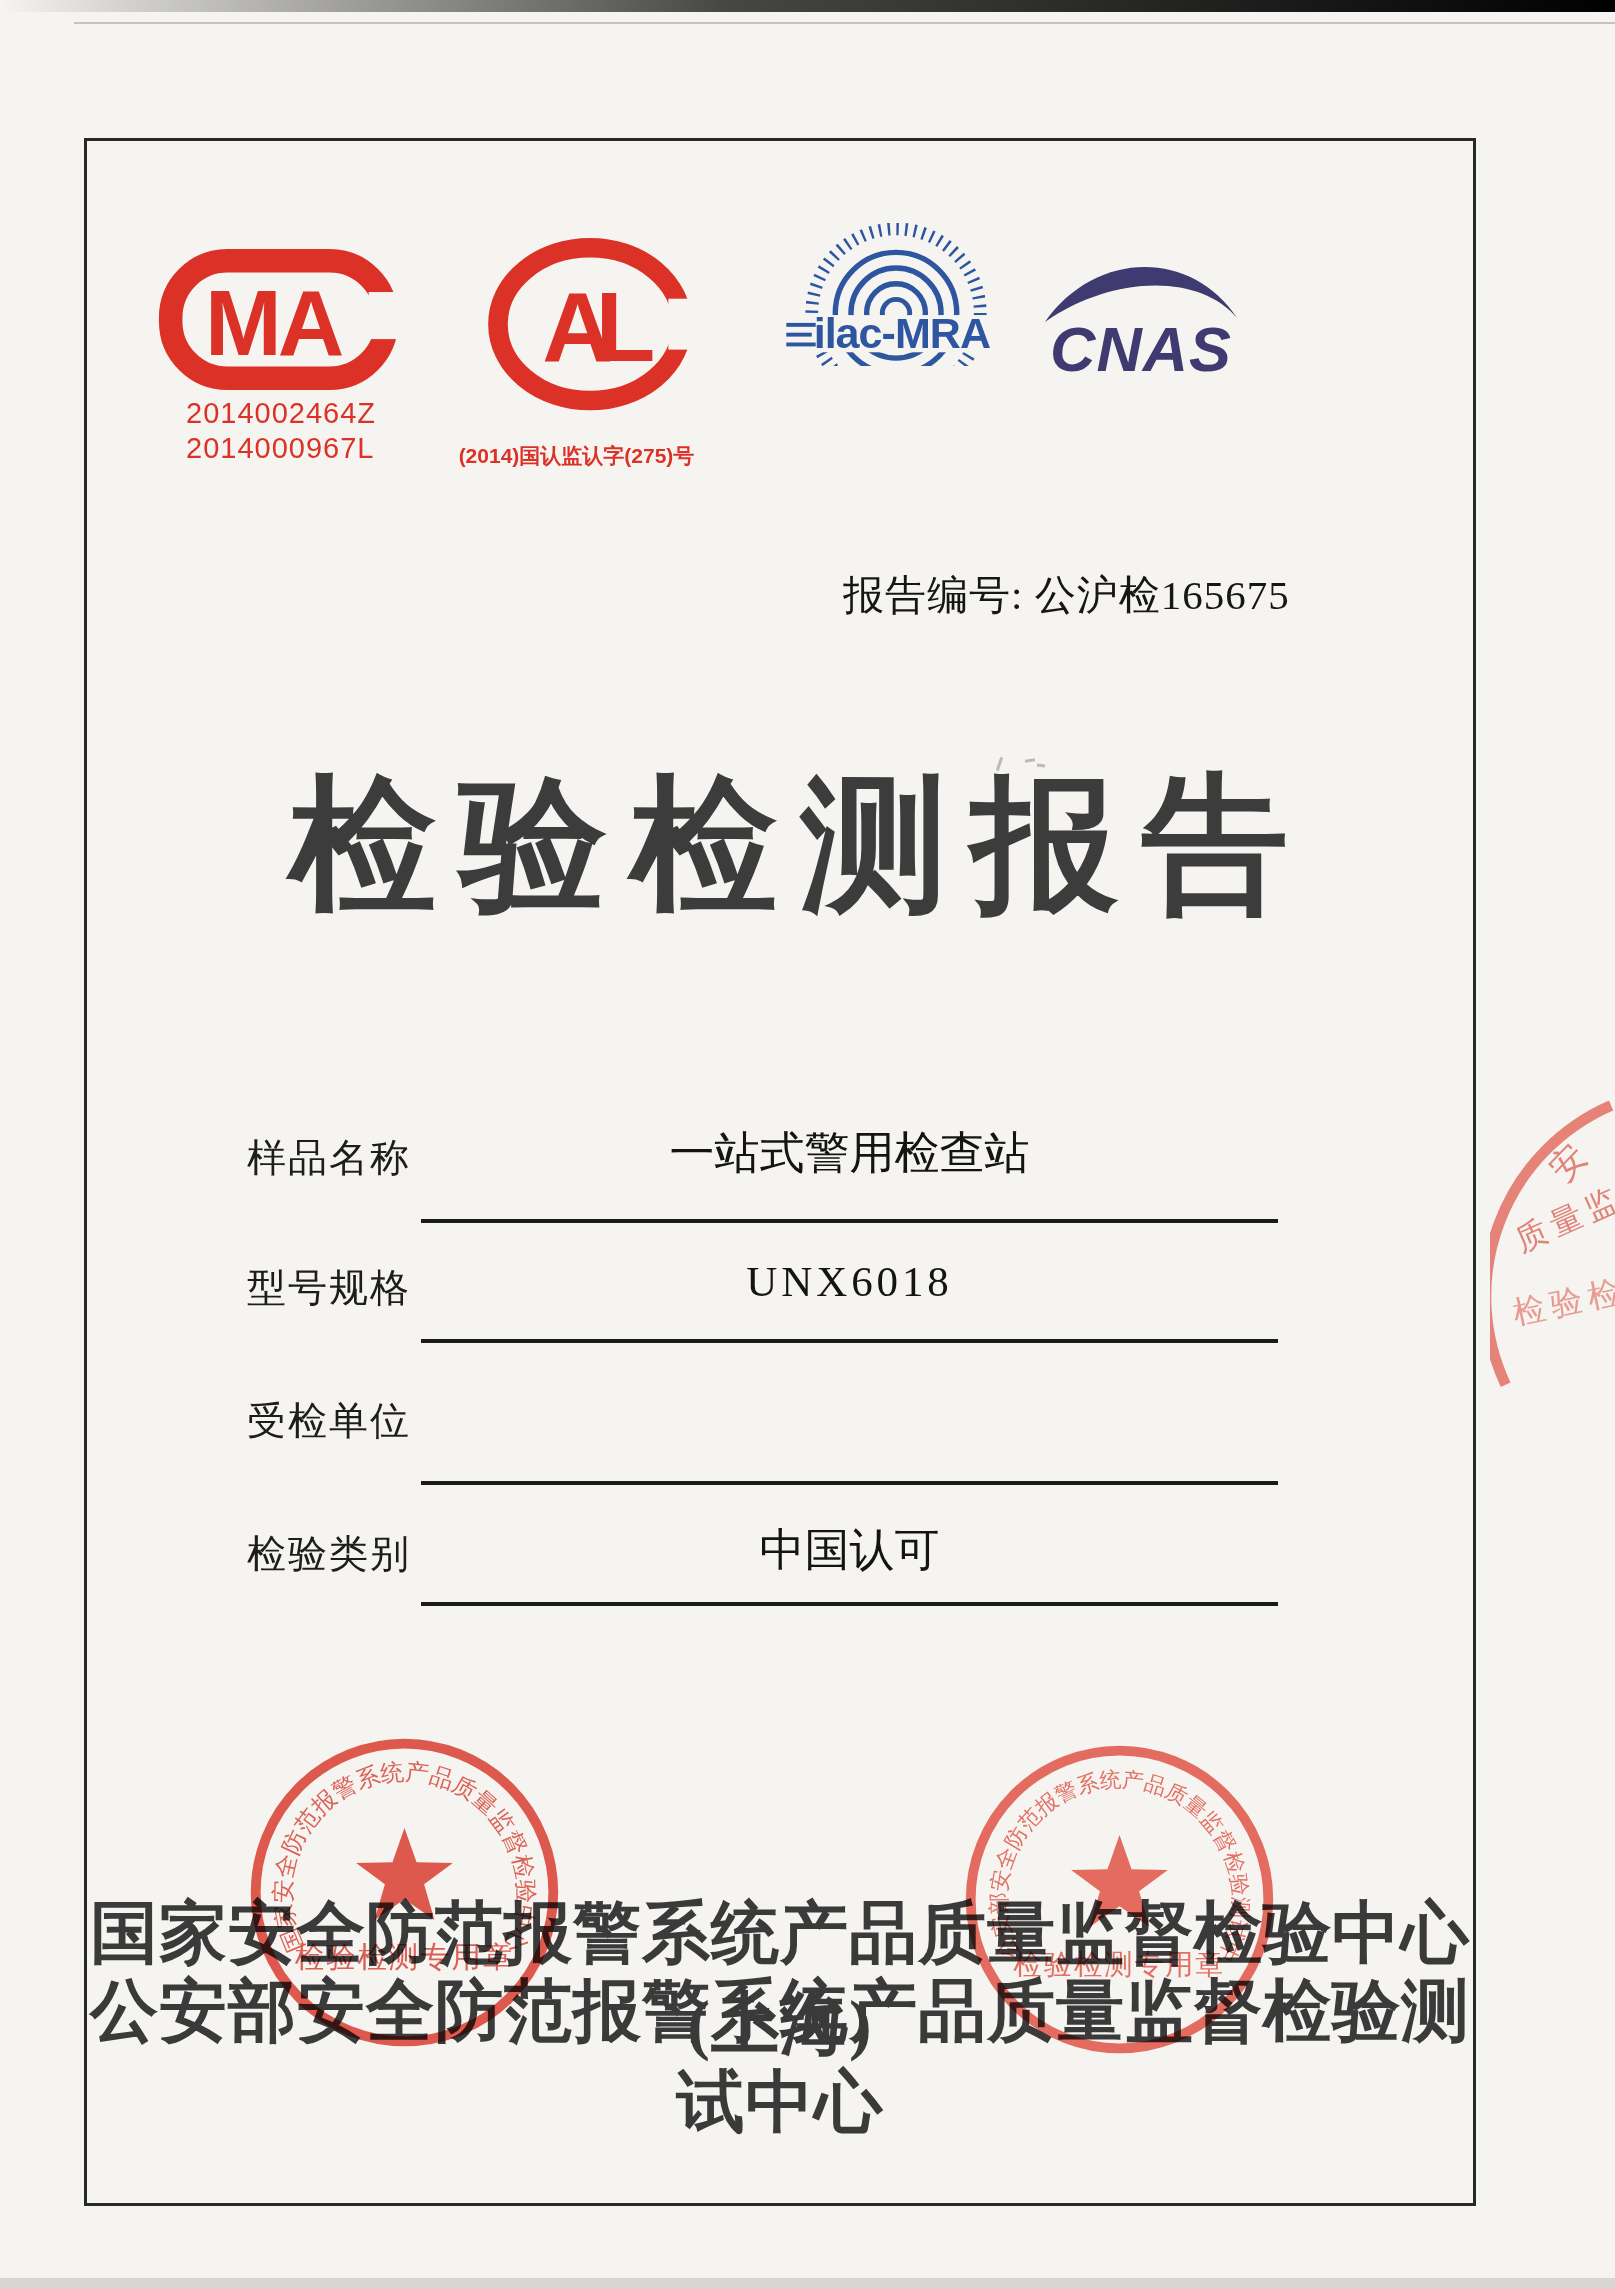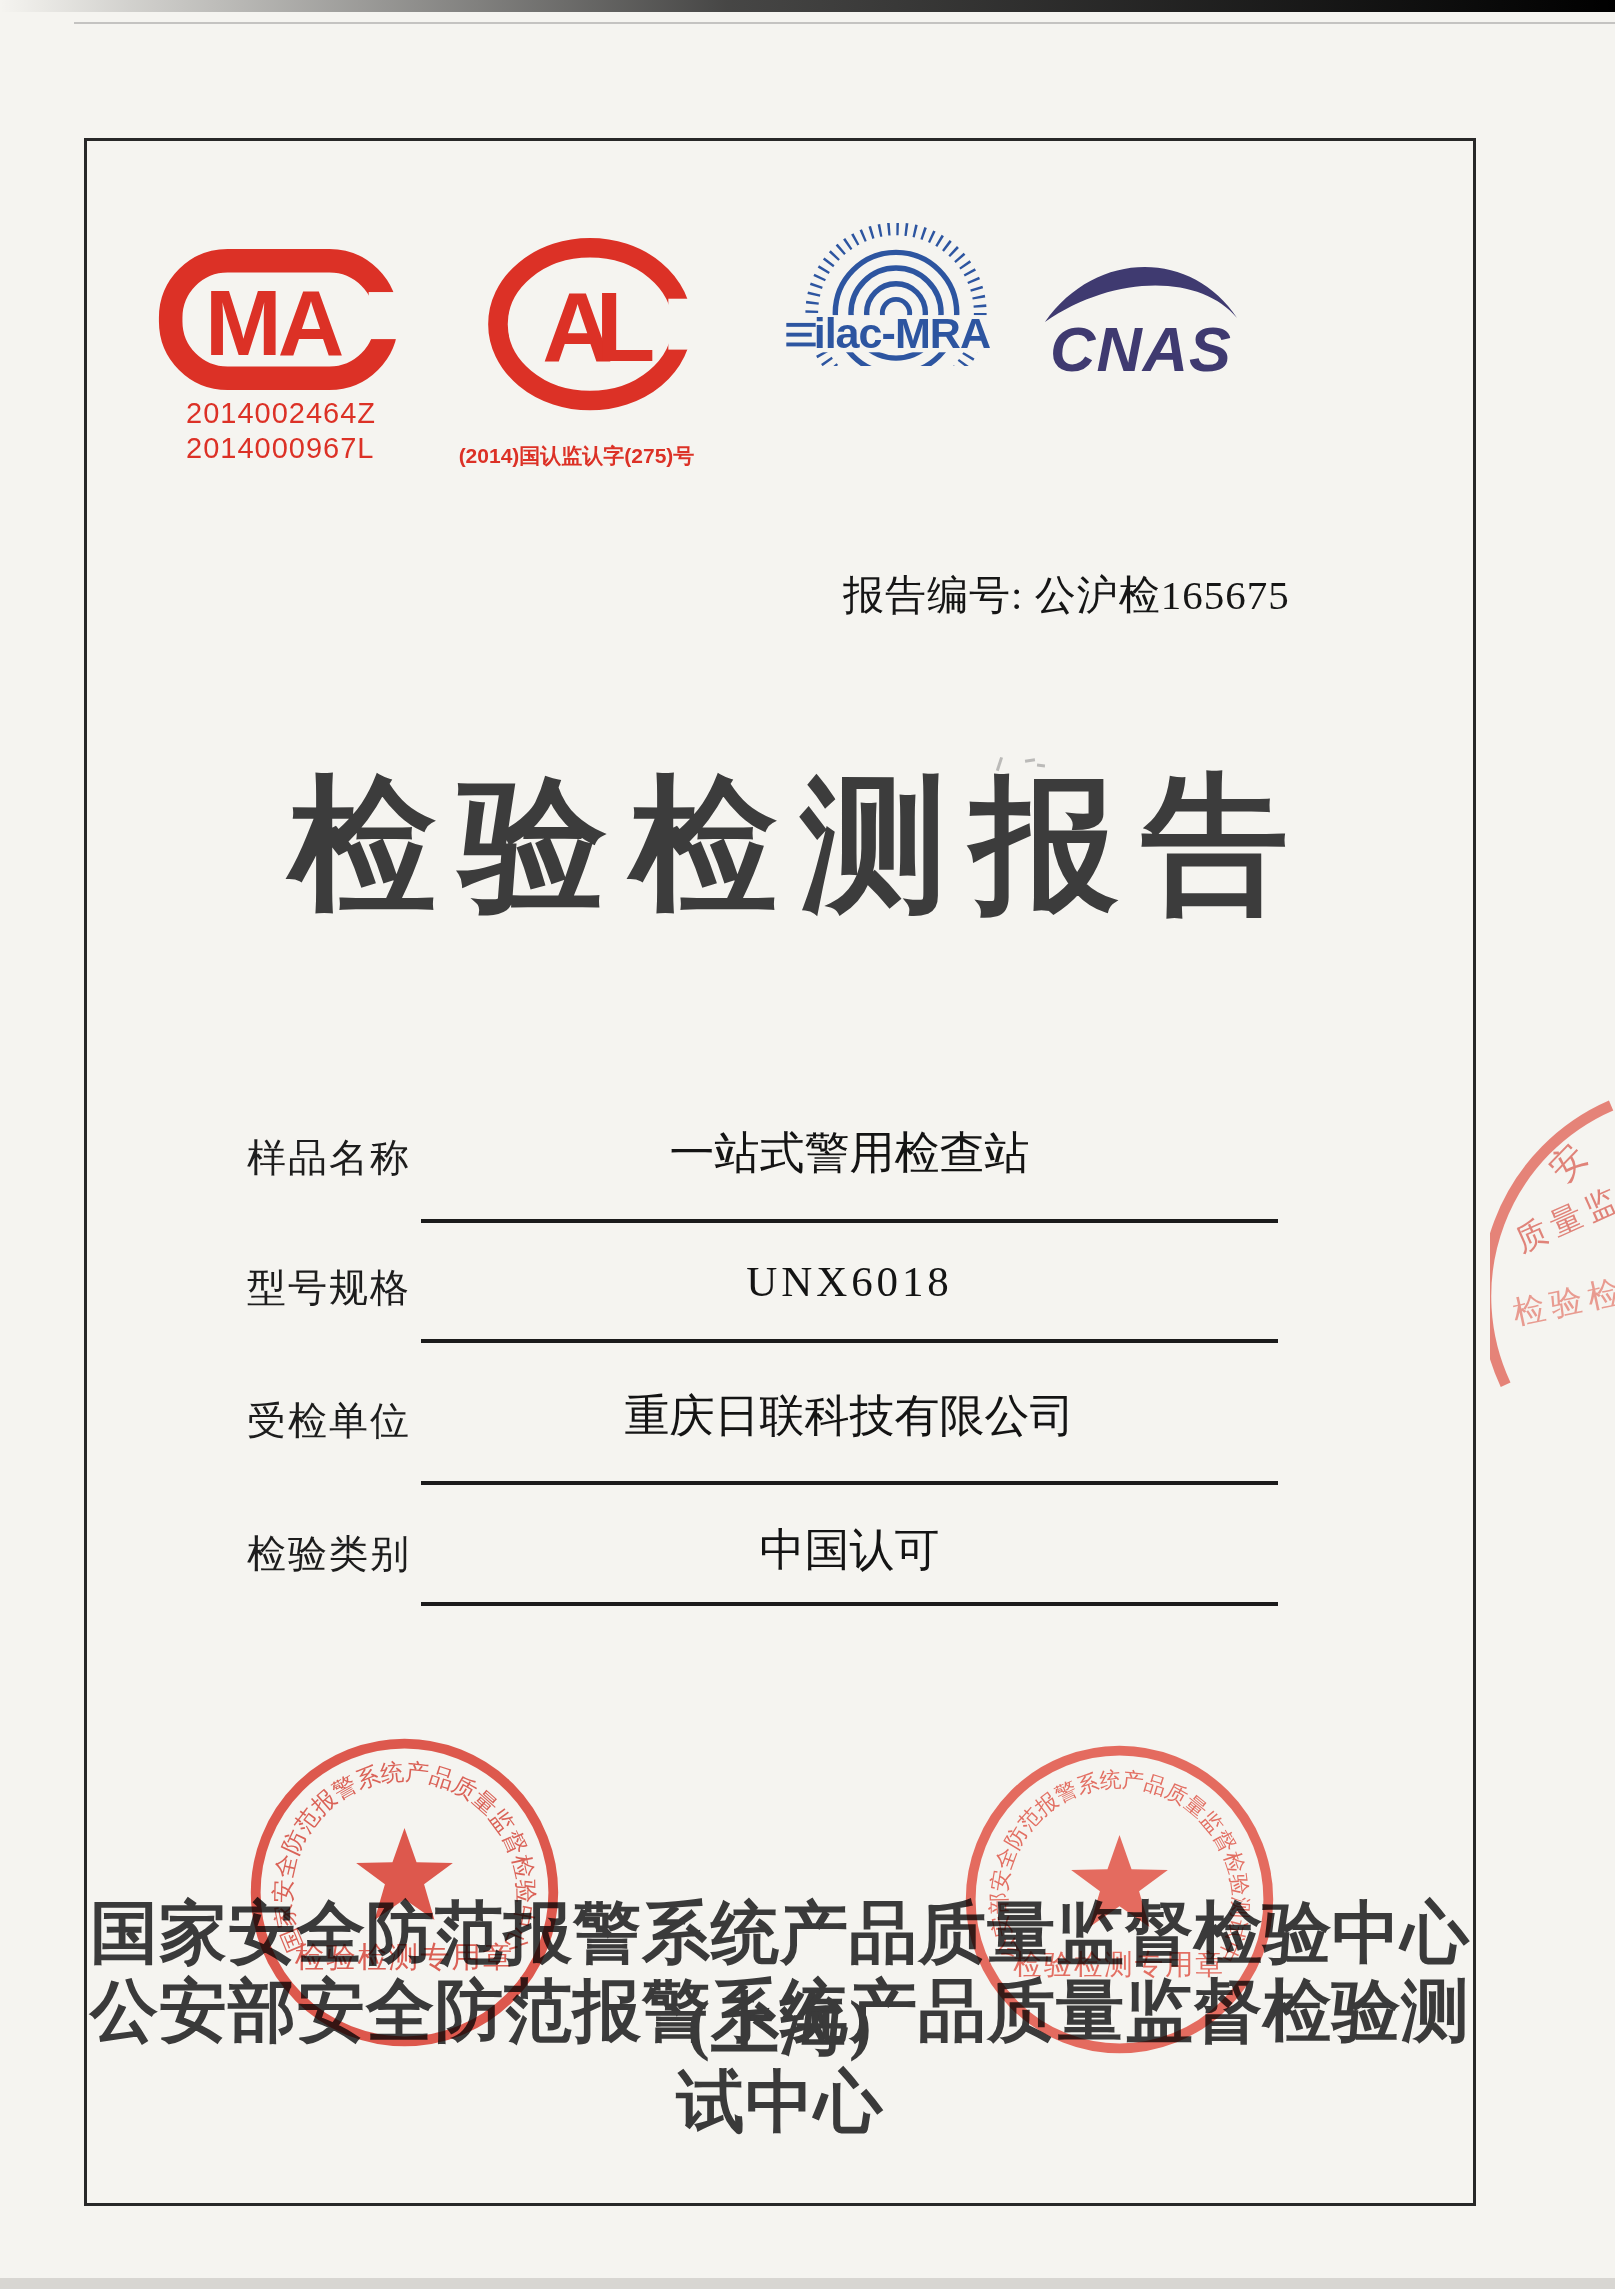--- a/index.html
+++ b/index.html
@@ -99,21 +99,20 @@
 
   <div class="abs f-label" style="top:1131px;">样品名称</div>
   <div class="abs f-value" style="top:1123px;">一站式警用检查站</div>
   <div class="abs f-line" style="top:1219px;"></div>
 
   <div class="abs f-label" style="top:1261px;">型号规格</div>
   <div class="abs f-value latin" style="top:1257px;">UNX6018</div>
   <div class="abs f-line" style="top:1339px;"></div>
 
   <div class="abs f-label" style="top:1394px;">受检单位</div>
-  <div class="abs f-value" style="top:1386px;">重庆日联科技有限公司</div>
   <div class="abs f-line" style="top:1481px;"></div>
 
   <div class="abs f-label" style="top:1527px;">检验类别</div>
   <div class="abs f-value" style="top:1520px;">中国认可</div>
   <div class="abs f-line" style="top:1602px;"></div>
 
   <div class="abs inst" style="top:1888px;">国家安全防范报警系统产品质量监督检验中心(上海)</div>
   <div class="abs inst" style="top:1966px;">公安部安全防范报警系统产品质量监督检验测试中心</div>
 
   <svg class="abs stamp" style="left:242px;top:1730px;" width="325" height="325" viewBox="0 0 332 332">

